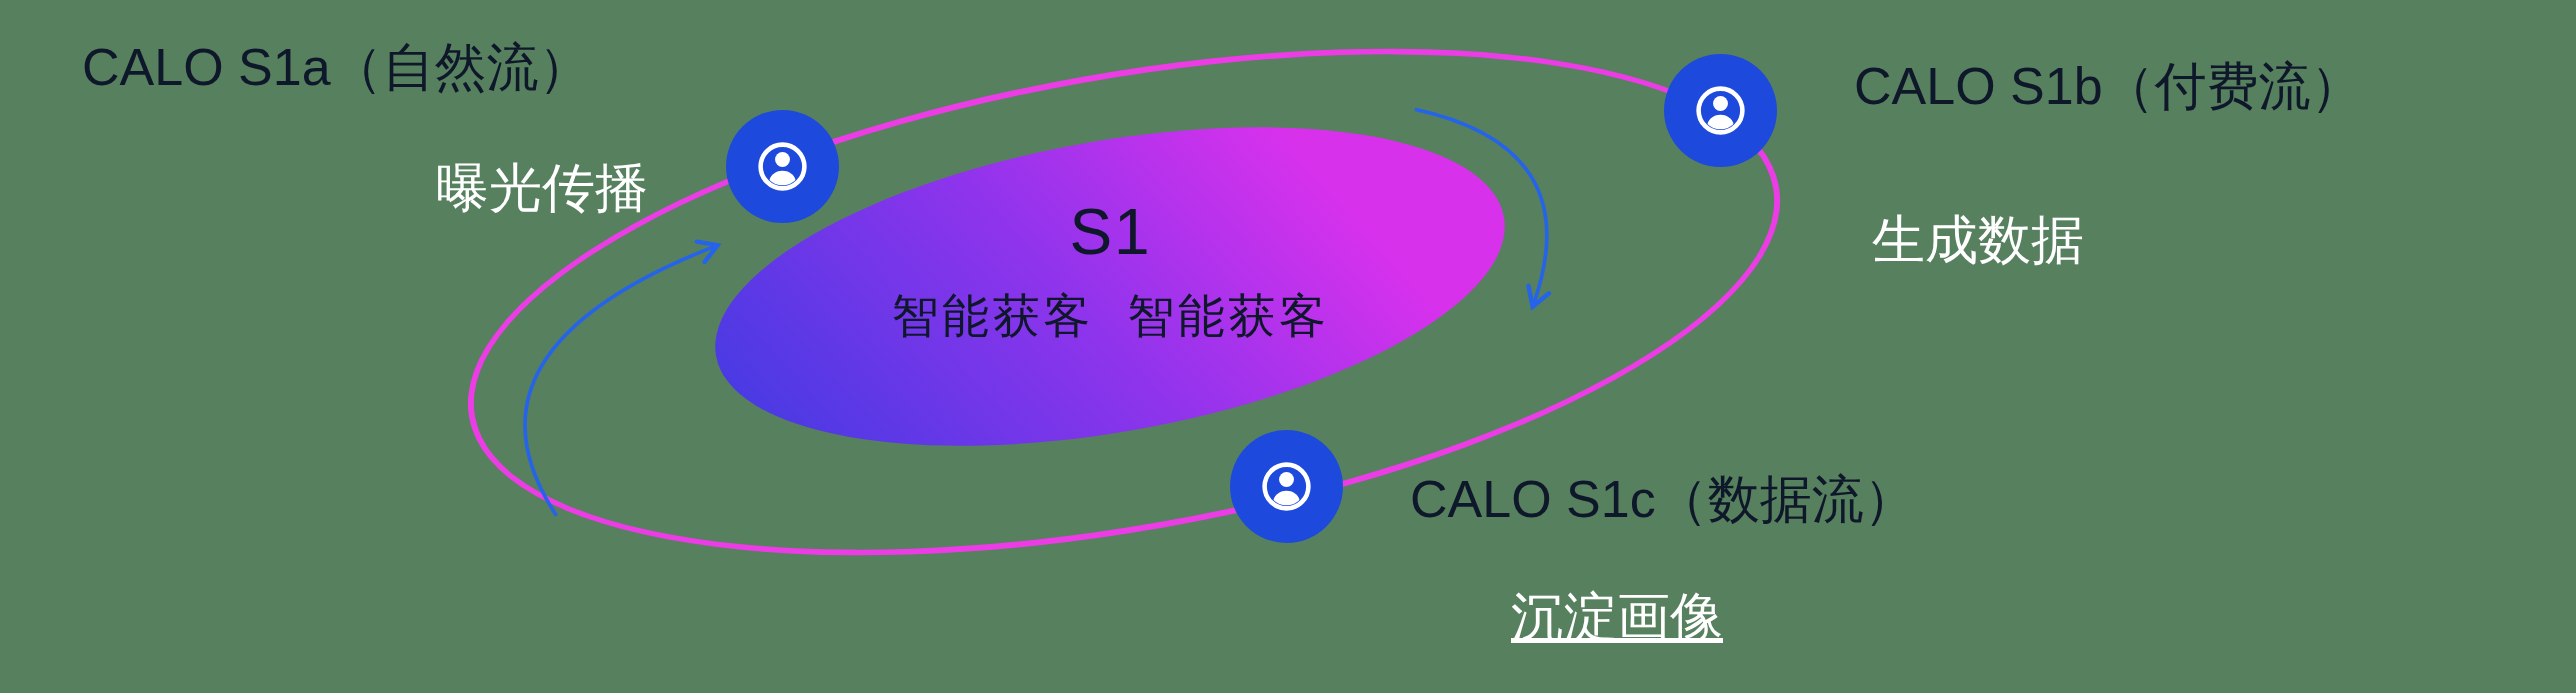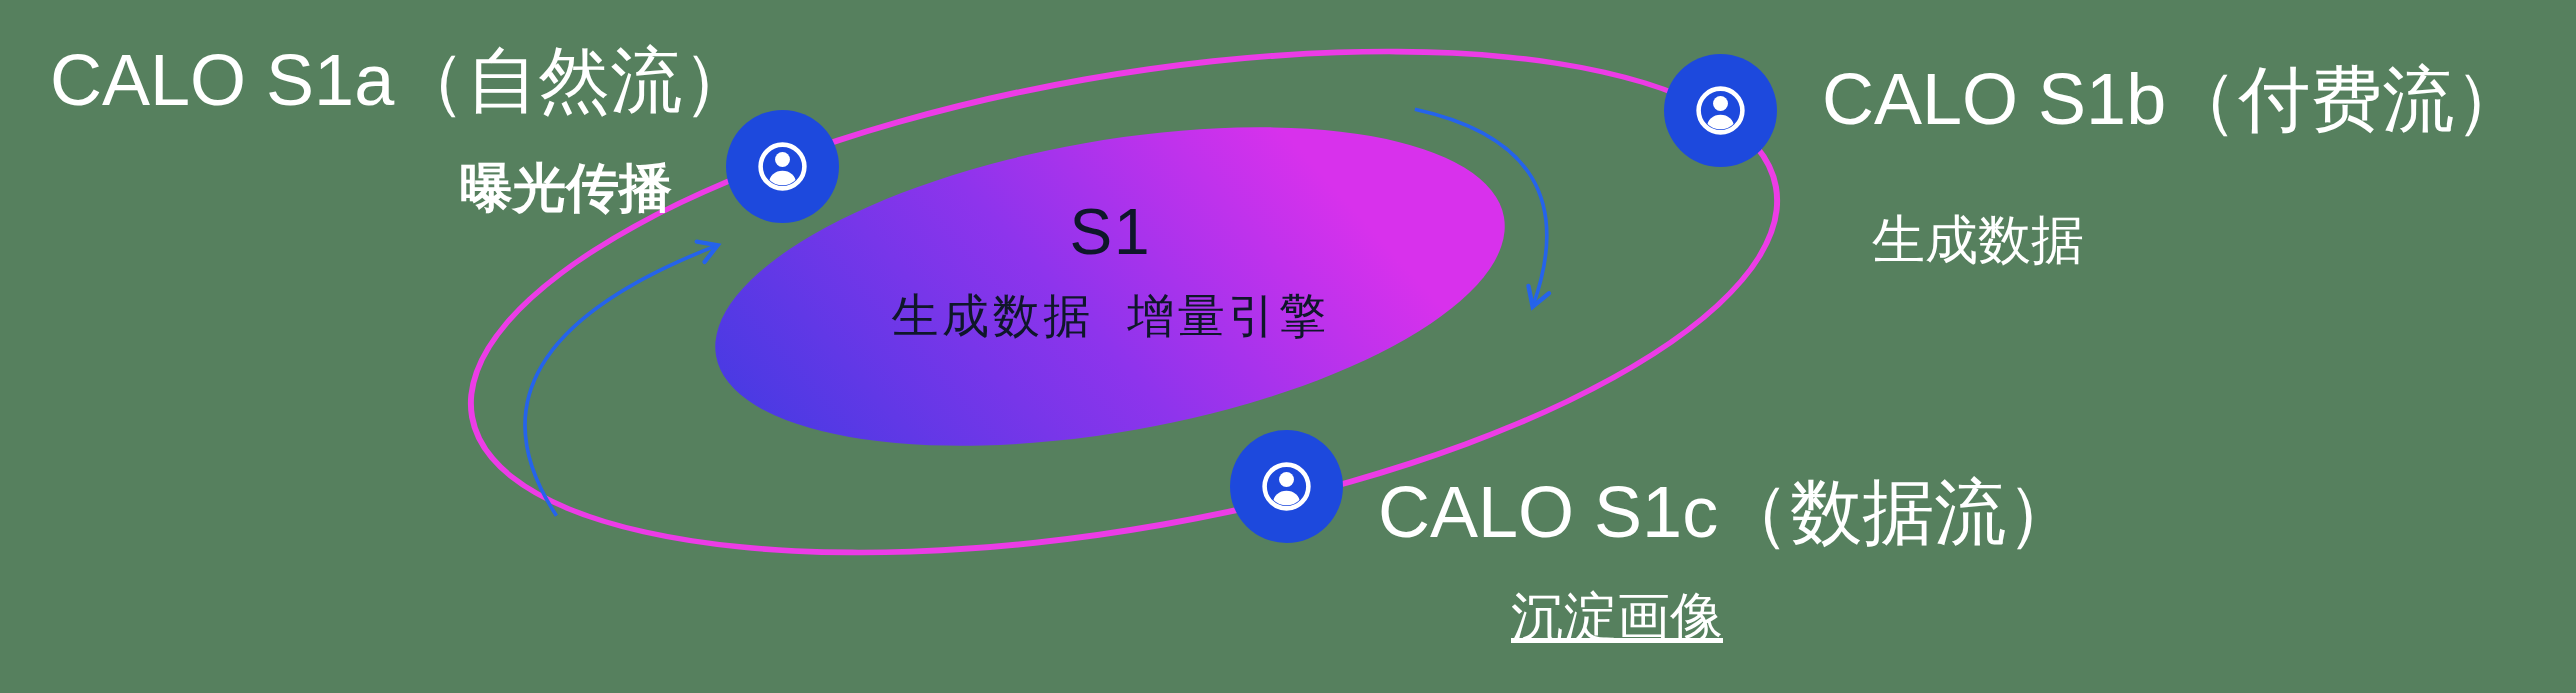--- a/index.html
+++ b/index.html
@@ -29,24 +29,24 @@
 
   .node {
     position: absolute; width: 113px; height: 113px; border-radius: 50%;
     background: #1d49dd; display: flex; align-items: center; justify-content: center;
   }
   .node svg { width: 73px; height: 73px; display: block; }
   #node-s1a { left: 726px; top: 110px; }
   #node-s1b { left: 1664px; top: 54px; }
   #node-s1c { left: 1230px; top: 430px; }
 
-  .node-label { position: absolute; font-size: 72px; font-weight: 500; color: #ffffff; white-space: nowrap; }
+  .node-label { position: absolute; font-size: 52px; font-weight: 500; color: #0f172a; white-space: nowrap; margin-left: 32px; }
   .node-sub   { position: absolute; font-size: 53px; color: #ffffff; white-space: nowrap; }
   #label-s1a { left: 50px;   top: 33px; }
-  #sub-s1a   { left: 460px;  top: 153px; font-weight: bold; }
+  #sub-s1a   { left: 436px;  top: 153px; }
   #label-s1b { left: 1822px; top: 52px; }
   #sub-s1b   { left: 1872px; top: 205px; }
   #label-s1c { left: 1378px; top: 465px; }
   #sub-s1c   { left: 1511px; top: 582px; text-decoration: underline; }
 </style>
 </head>
 <body>
 
 <div class="stage">
 
@@ -66,21 +66,21 @@
       <marker id="ah" viewBox="0 0 12 12" refX="9" refY="6" markerWidth="8" markerHeight="8" orient="auto">
         <path d="M2 1.5 L9.5 6 L2 10.5" fill="none" stroke="#2563eb" stroke-width="1.8" stroke-linecap="round"></path>
       </marker>
     </defs>
     <path d="M 612 567 Q 492 385 788 270" fill="none" stroke="#2563eb" stroke-width="4" marker-end="url(#ah)"></path>
     <path d="M 1556 120 Q 1748 162 1686 336" fill="none" stroke="#2563eb" stroke-width="4" marker-end="url(#ah)"></path>
   </svg>
 
   <div class="core-label">
     <div class="core-title">S1</div>
-    <div class="core-subtitle">生成数据  增量引擎</div>
+    <div class="core-subtitle">智能获客  智能获客</div>
   </div>
 
   <div class="node" id="node-s1a">
     <svg viewBox="0 0 48 48">
       <circle cx="24" cy="24" r="14.4" fill="none" stroke="#ffffff" stroke-width="3"></circle>
       <g clip-path="url(#bustClip)" fill="#ffffff">
         <circle cx="24" cy="19.4" r="4.9"></circle>
         <ellipse cx="24" cy="34.6" rx="8.8" ry="7.8"></ellipse>
       </g>
     </svg>

